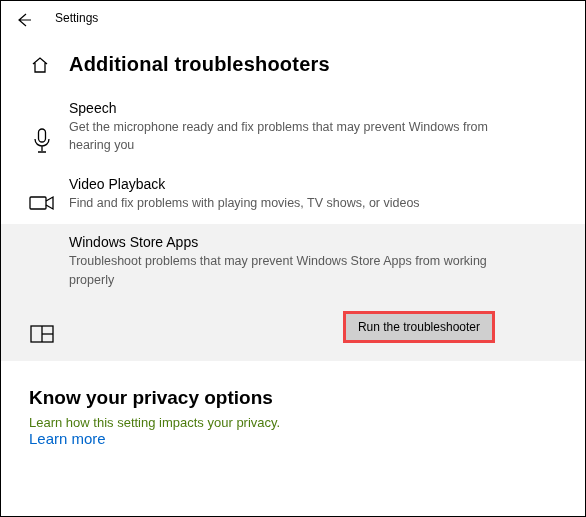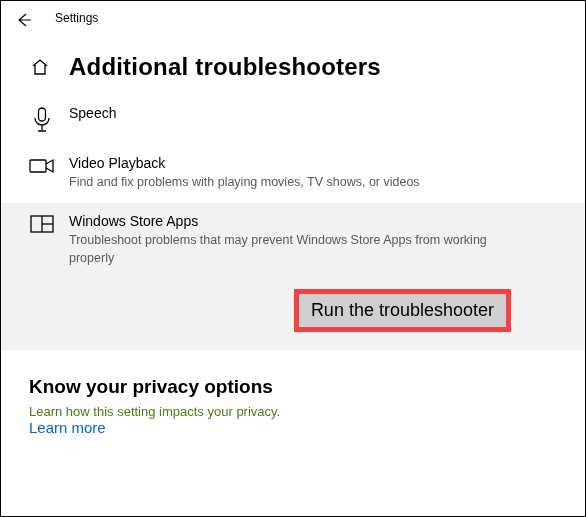--- a/index.html
+++ b/index.html
@@ -35,29 +35,29 @@
     padding: 18px 0 14px 28px;
   }
   .home-icon {
     width: 22px;
     height: 22px;
     display: flex;
     align-items: center;
     justify-content: center;
   }
   .page-title {
-    font-size: 24px;
+    font-size: 20px;
     font-weight: 600;
     margin-left: 18px;
     letter-spacing: 0.2px;
   }
   .item {
     display: flex;
-    padding: 10px 22px 12px 28px;
-    align-items: flex-start;
+    padding: 10px 38px 12px 28px;
+    align-items: flex-end;
   }
   .item.selected {
     background: #f2f2f2;
     padding-bottom: 18px;
     margin-bottom: 10px;
   }
   .item-icon {
     width: 26px;
     flex: 0 0 26px;
     display: flex;
@@ -80,23 +80,23 @@
     max-width: 460px;
   }
   .run-row {
     display: flex;
     justify-content: flex-end;
     padding-right: 52px;
     margin-top: 22px;
   }
   .run-btn {
     background: #cfcfcf;
-    border: 5px solid #ef4444;
+    border: 3px solid #ef4444;
     padding: 6px 12px;
-    font-size: 18px;
+    font-size: 12px;
     font-family: inherit;
     cursor: default;
     outline: none;
   }
   .privacy {
     padding: 16px 28px 0 28px;
   }
   .privacy-title {
     font-size: 19px;
     font-weight: 600;
@@ -137,20 +137,21 @@
 
 <div class="item">
   <span class="item-icon">
     <svg width="20" height="26" viewBox="0 0 20 26" stroke="#000" stroke-width="1.3" fill="none">
       <rect x="6.5" y="1" width="7" height="13" rx="3.5"></rect>
       <path d="M3 11 C3 16 7 18 10 18 C13 18 17 16 17 11 M10 18 V23 M6 24 H14"></path>
     </svg>
   </span>
   <div class="item-body">
     <div class="item-title">Speech</div>
+    <div class="item-desc">Get the microphone ready and fix problems that may prevent Windows from hearing you</div>
   </div>
 </div>
 
 <div class="item">
   <span class="item-icon">
     <svg width="26" height="18" viewBox="0 0 26 18" stroke="#000" stroke-width="1.3" fill="none">
       <rect x="1" y="3" width="16" height="12" rx="1"></rect>
       <path d="M17 7 L24 3 V15 L17 11"></path>
     </svg>
   </span>

